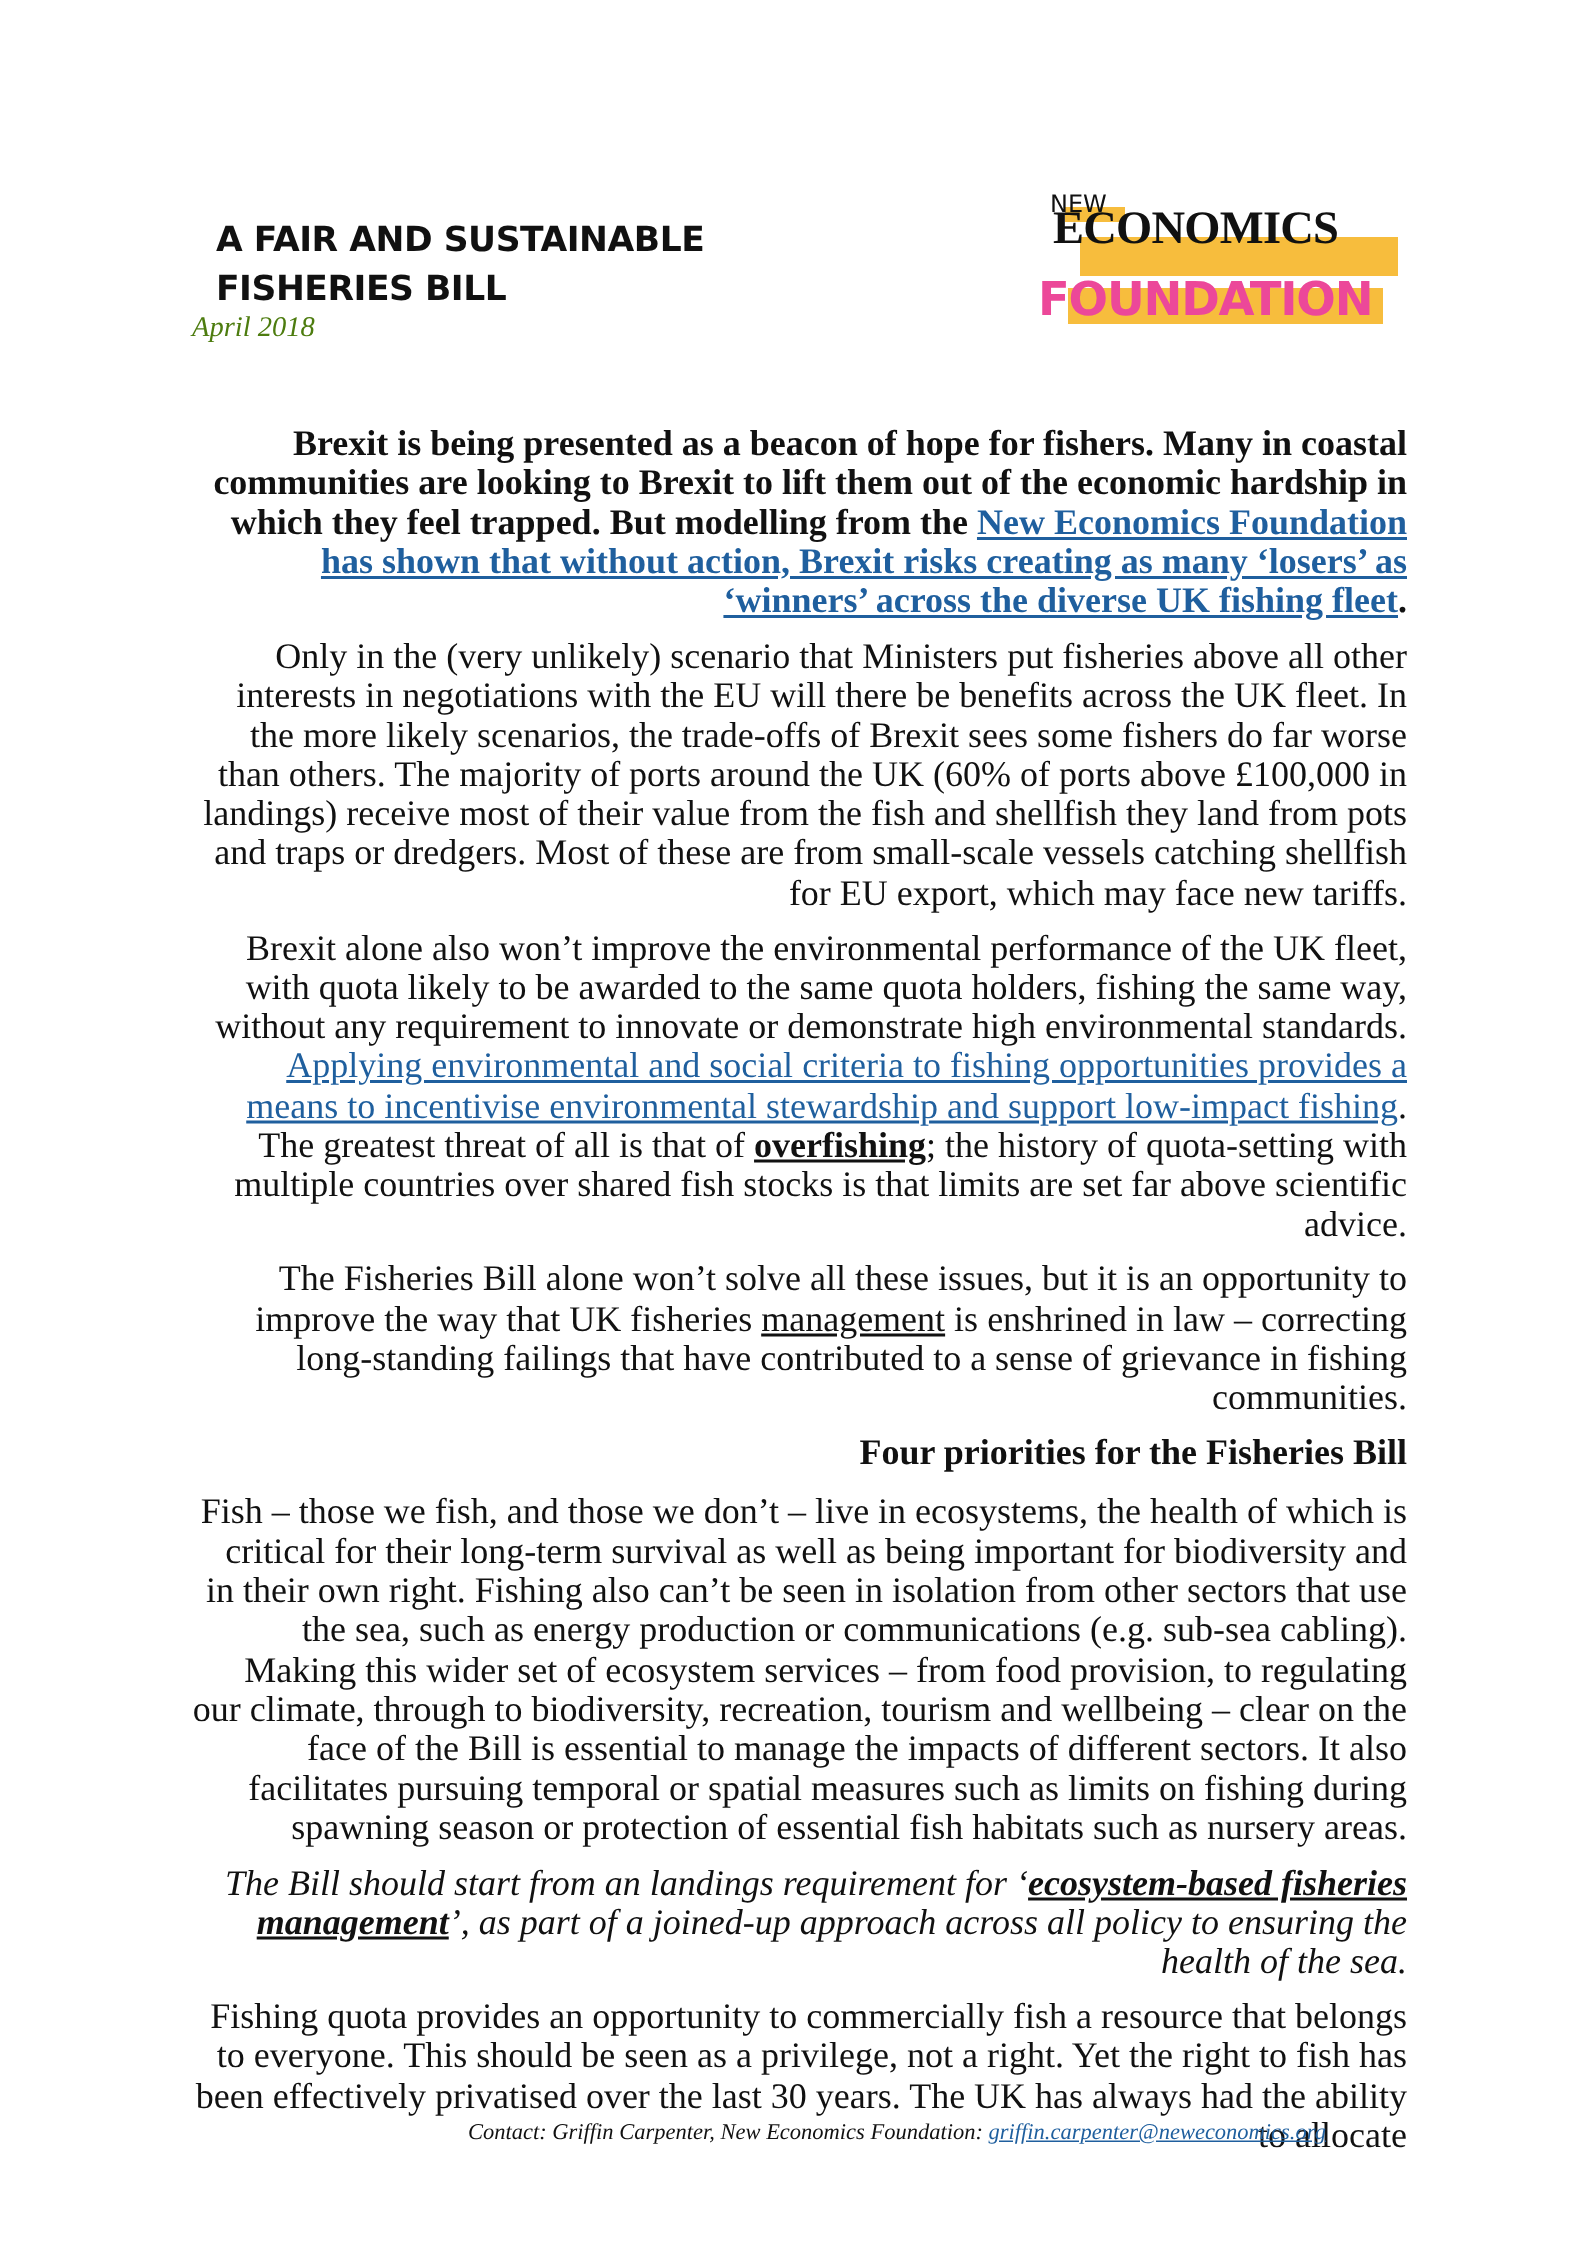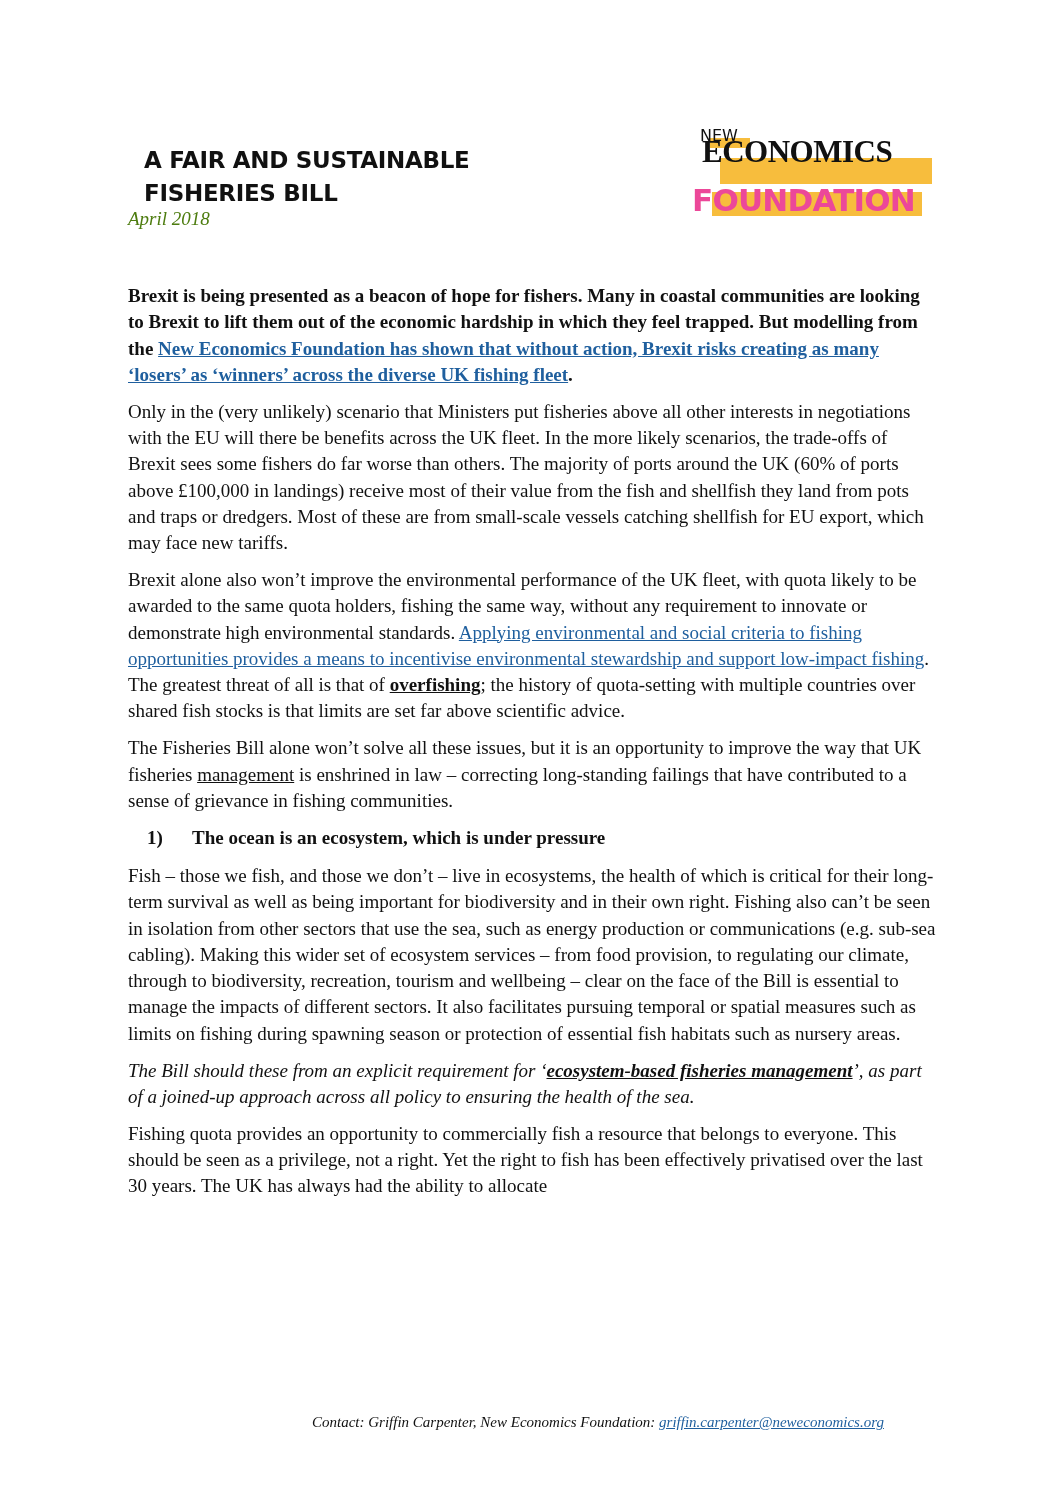--- a/index.html
+++ b/index.html
@@ -12,21 +12,21 @@
   .date { position: absolute; left: 128px; top: 208px; font-style: italic; font-size: 19px; color: #4d7c0f; }
 
   .logo { position: absolute; left: 690px; top: 124px; width: 250px; height: 100px; }
   .logo .l-new { position: absolute; left: 10px; top: 2px; font-family: "DejaVu Sans", sans-serif; font-size: 16px; letter-spacing: 0px; color: #111; }
   .logo .l-new-hl { position: absolute; left: 20px; top: 14px; width: 40px; height: 10px; background: #f7bd3d; }
   .logo .l-eco-hl { position: absolute; left: 30px; top: 34px; width: 212px; height: 26px; background: #f7bd3d; }
   .logo .l-eco { position: absolute; left: 12px; top: 10px; font-family: Liberation Serif, serif; font-weight: bold; font-size: 31px; letter-spacing: -0.5px; color: #111; }
   .logo .l-fou-hl { position: absolute; left: 22px; top: 68px; width: 210px; height: 24px; background: #f7bd3d; }
   .logo .l-fou { position: absolute; left: 2px; top: 58px; font-family: "DejaVu Sans", sans-serif; font-weight: bold; font-size: 31px; letter-spacing: -0.8px; color: #ec4899; }
 
-  .body { position: absolute; left: 128px; top: 283px; width: 810px; font-size: 19px; line-height: 26.3px; }
+  .body { position: absolute; left: 128px; top: 283px; width: 810px; font-size: 24px; line-height: 26.3px; text-align: right; }
   .body p { margin: 0 0 10.5px 0; }
   .body .lead { font-weight: bold; }
   .body a { color: #1f5f9e; text-decoration: underline; }
   .body b { font-weight: bold; text-decoration: underline; }
   .body u { text-decoration: underline; }
   .section-title { font-weight: bold; margin: 0 0 13px 0 !important; }
   .numbered { font-weight: bold; padding-left: 19px; margin: 0 0 12px 0 !important; }
   .numbered .num { display: inline-block; width: 45px; }
   .policy { font-style: italic; }
 
@@ -55,22 +55,22 @@
 
   <div class="body">
     <p class="lead"><span>Brexit is being presented as a beacon of hope for fishers. Many in coastal communities are looking to Brexit to lift them out of the economic hardship in which they feel trapped. But modelling from the </span><a href="#">New Economics Foundation has shown that without action, Brexit risks creating as many ‘losers’ as ‘winners’ across the diverse UK fishing fleet</a><span>.</span></p>
 
     <p>Only in the (very unlikely) scenario that Ministers put fisheries above all other interests in negotiations with the EU will there be benefits across the UK fleet.  In the more likely scenarios, the trade-offs of Brexit sees some fishers do far worse than others. The majority of ports around the UK (60% of ports above £100,000 in landings) receive most of their value from the fish and shellfish they land from pots and traps or dredgers. Most of these are from small-scale vessels catching shellfish for EU export, which may face new tariffs.</p>
 
     <p><span>Brexit alone also won’t improve the environmental performance of the UK fleet, with quota likely to be awarded to the same quota holders, fishing the same way, without any requirement to innovate or demonstrate high environmental standards. </span><a href="#">Applying environmental and social criteria to fishing opportunities provides a means to incentivise environmental stewardship and support low-impact fishing</a><span>. The greatest threat of all is that of </span><b>overfishing</b><span>; the history of quota-setting with multiple countries over shared fish stocks is that limits are set far above scientific advice.</span></p>
 
     <p><span>The Fisheries Bill alone won’t solve all these issues, but it is an opportunity to improve the way that UK fisheries </span><u>management</u><span> is enshrined in law – correcting long-standing failings that have contributed to a sense of grievance in fishing communities.</span></p>
 
+    <p class="section-title">Four priorities for the Fisheries Bill</p>
 
-    <p class="numbered"><span class="num">1)</span><span>The ocean is an ecosystem, which is under pressure</span></p>
     <p>Fish – those we fish, and those we don’t – live in ecosystems, the health of which is critical for their long-term survival as well as being important for biodiversity and in their own right. Fishing also can’t be seen in isolation from other sectors that use the sea, such as energy production or communications (e.g. sub-sea cabling). Making this wider set of ecosystem services – from food provision, to regulating our climate, through to biodiversity, recreation, tourism and wellbeing – clear on the face of the Bill is essential to manage the impacts of different sectors. It also facilitates pursuing temporal or spatial measures such as limits on fishing during spawning season or protection of essential fish habitats such as nursery areas.</p>
-    <p class="policy"><span>The Bill should these from an explicit requirement for ‘</span><b>ecosystem-based fisheries management</b><span>’, as part of a joined-up approach across all policy to ensuring the health of the sea.</span></p>
+    <p class="policy"><span>The Bill should start from an landings requirement for ‘</span><b>ecosystem-based fisheries management</b><span>’, as part of a joined-up approach across all policy to ensuring the health of the sea.</span></p>
 
     <p>Fishing quota provides an opportunity to commercially fish a resource that belongs to everyone. This should be seen as a privilege, not a right. Yet the right to fish has been effectively privatised over the last 30 years. The UK has always had the ability to allocate</p>
   </div>
 
   <div class="contact"><span>Contact: Griffin Carpenter, New Economics Foundation: </span><a href="#">griffin.carpenter@neweconomics.org</a></div>
 </div>
 
 </body></html>

